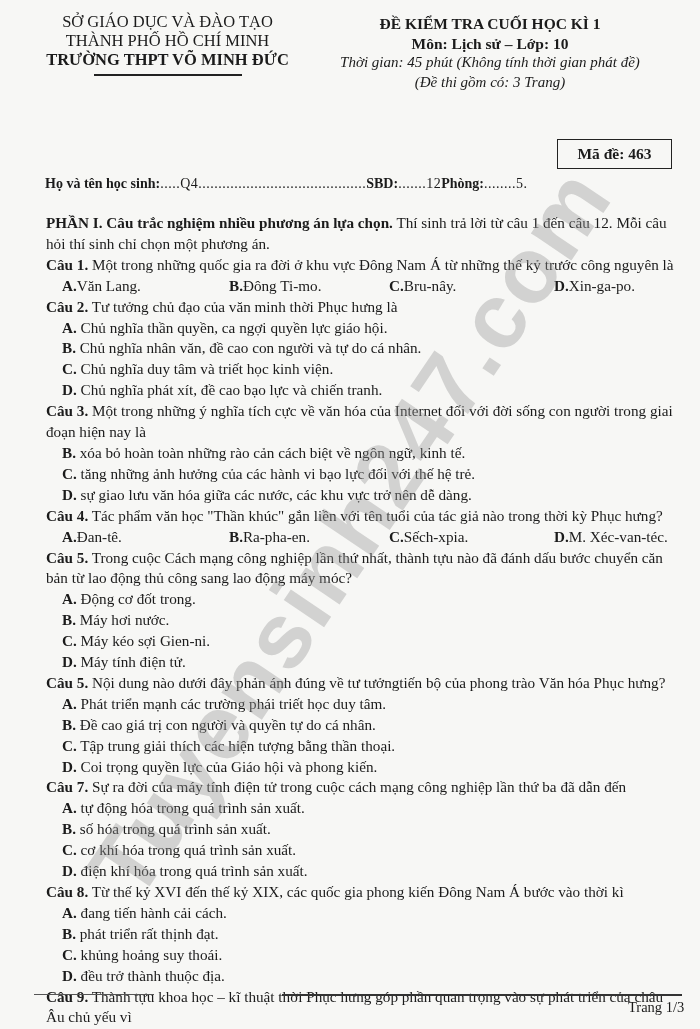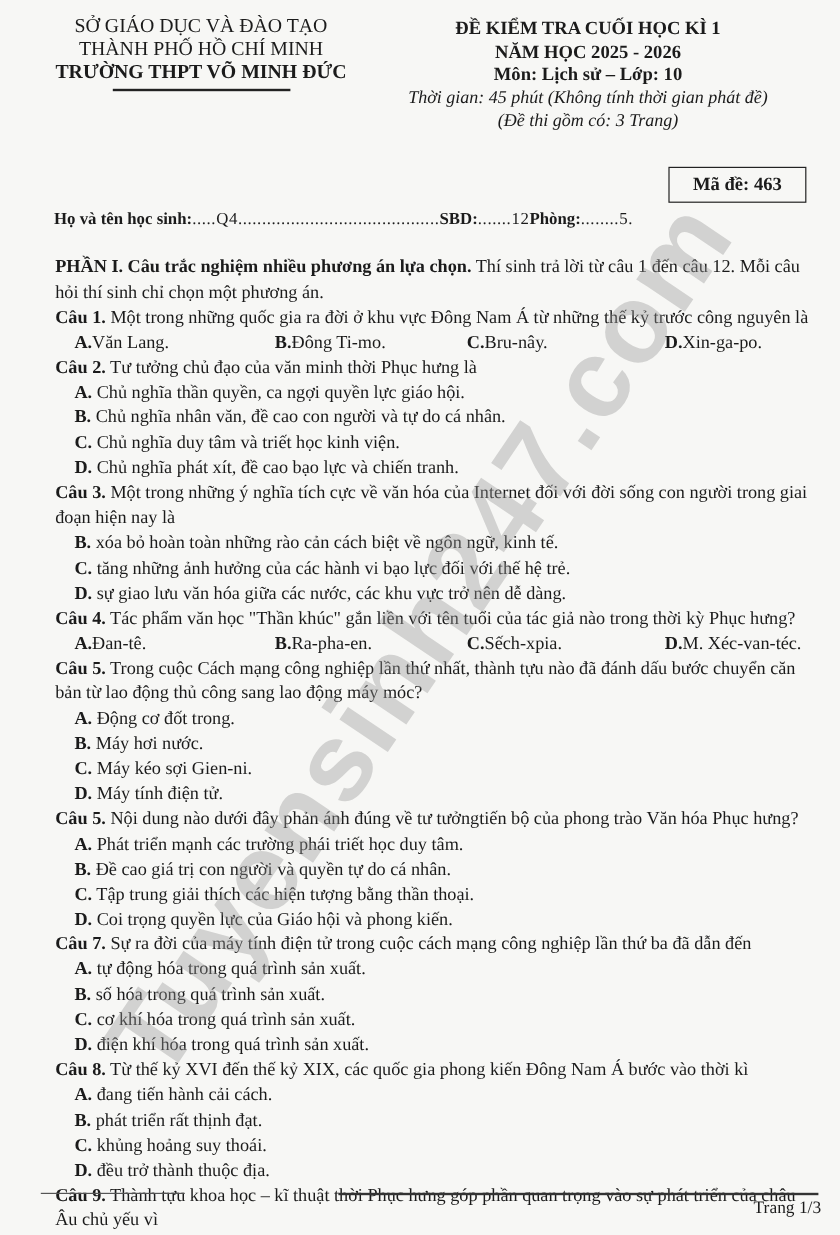--- a/index.html
+++ b/index.html
@@ -44,21 +44,20 @@
 
   <div class="hdr-left">
     <div>SỞ GIÁO DỤC VÀ ĐÀO TẠO</div>
     <div>THÀNH PHỐ HỒ CHÍ MINH</div>
     <div class="school">TRƯỜNG THPT VÕ MINH ĐỨC</div>
     <div class="rule"></div>
   </div>
 
   <div class="hdr-right">
     <div class="b">ĐỀ KIỂM TRA CUỐI HỌC KÌ 1</div>
-    <div class="b">NĂM HỌC 2025 - 2026</div>
     <div class="b">Môn: Lịch sử – Lớp: 10</div>
     <div class="i">Thời gian: 45 phút (Không tính thời gian phát đề)</div>
     <div class="i">(Đề thi gồm có: 3 Trang)</div>
   </div>
 
   <div class="code-box">Mã đề: 463</div>
 
   <div class="student-line">
     <span>Họ và tên học sinh:</span><span class="dots">.....Q4..........................................</span><span>SBD:</span><span class="dots">.......12</span><span>Phòng:</span><span class="dots">........5.</span>
   </div>

